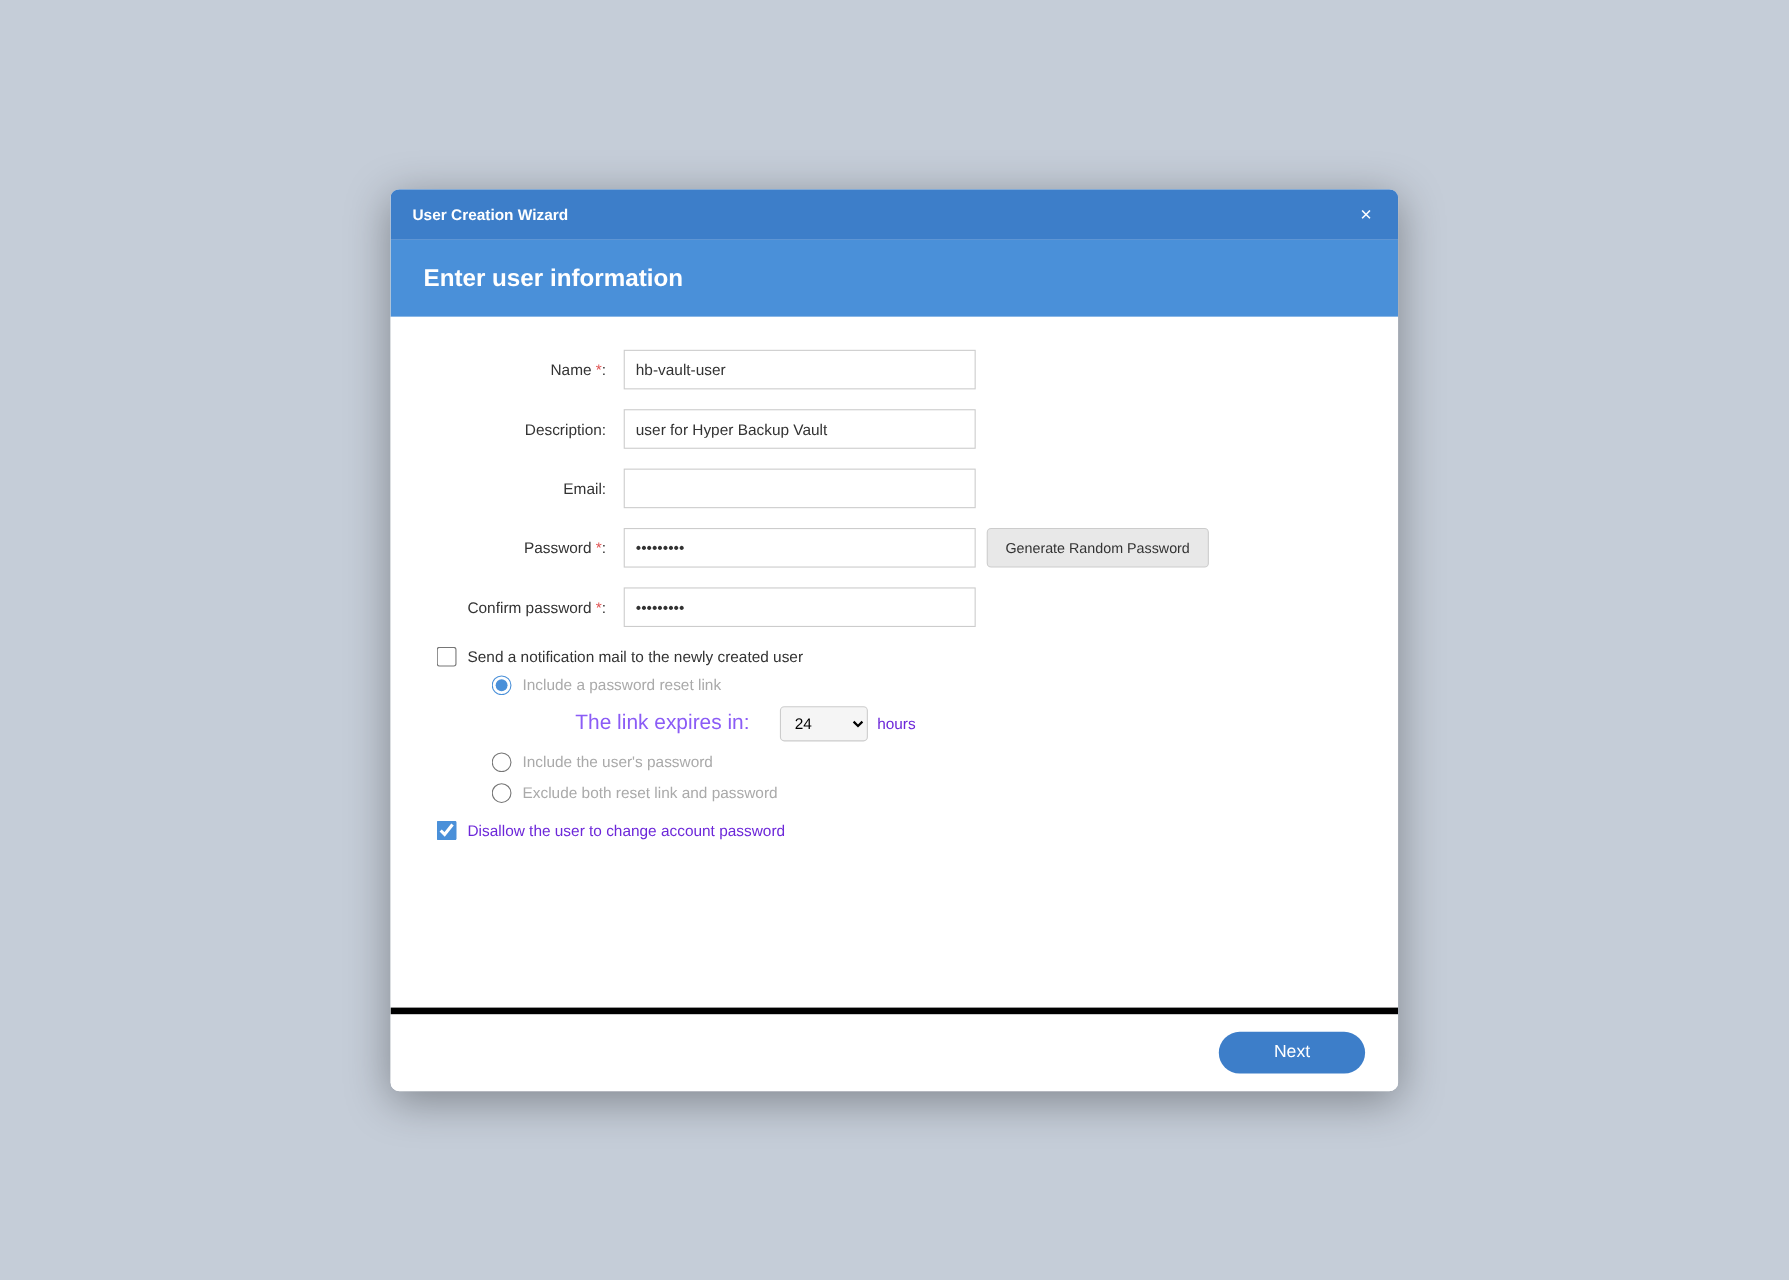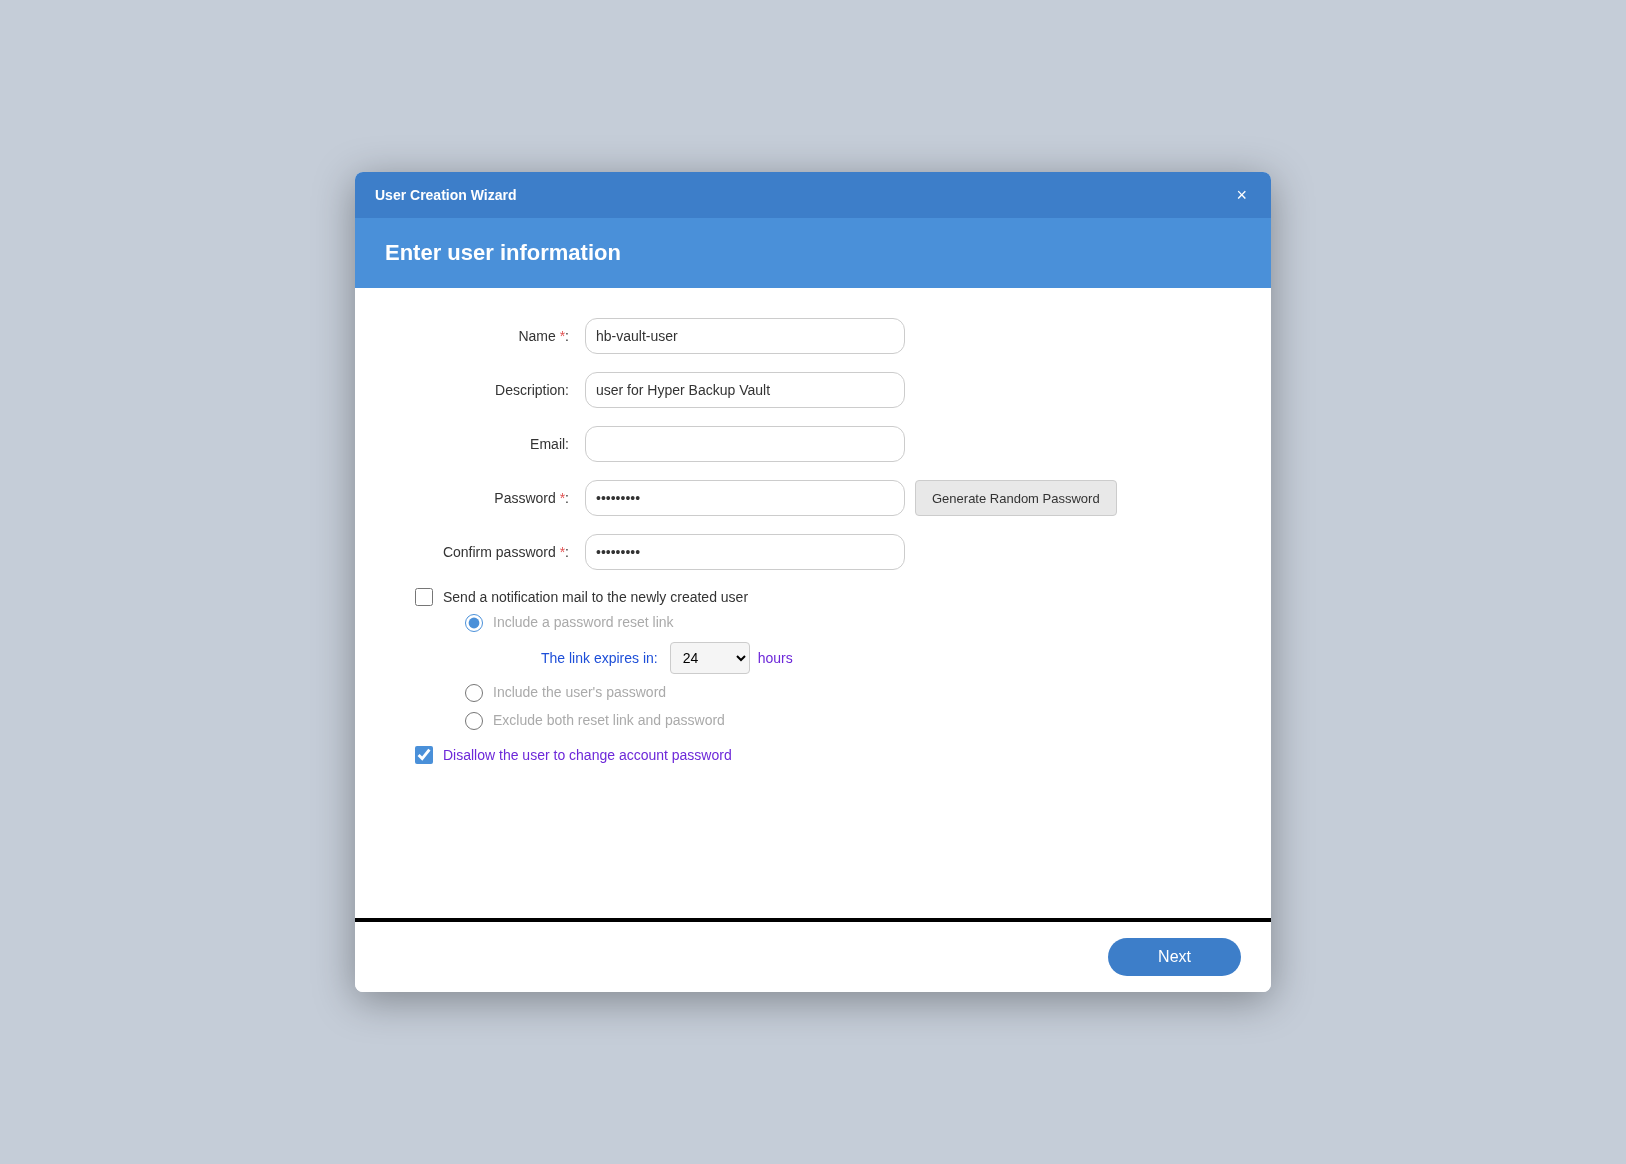--- a/index.html
+++ b/index.html
@@ -77,21 +77,21 @@
       flex-shrink: 0;
     }
 
     .dialog-header-title {
       color: #fff;
       font-size: 22px;
       font-weight: 700;
     }
 
     .dialog-body {
-      padding: 30px 30px 20px 30px;
+      padding: 30px 30px 20px 12px;
       flex: 1;
       background: #fff;
     }
 
     .form-row {
       display: flex;
       align-items: center;
       margin-bottom: 18px;
     }
 
@@ -105,21 +105,21 @@
     }
 
     .required-star {
       color: #e05252;
     }
 
     .form-input {
       width: 320px;
       height: 36px;
       border: 1px solid #ccc;
-      border-radius: 12px;
+      border-radius: 0;
       padding: 0 10px;
       font-size: 14px;
       color: #333;
       outline: none;
     }
 
     .generate-btn {
       margin-left: 10px;
       height: 36px;
       padding: 0 16px;
@@ -180,23 +180,23 @@
     }
 
     .link-expires-row {
       display: flex;
       align-items: center;
       margin-left: 76px;
       margin-bottom: 10px;
     }
 
     .link-expires-label {
-      font-size: 14px;
-      color: #1d4ed8;
-      margin-right: 12px;
+      font-size: 19px;
+      color: #8b5cf6;
+      margin-right: 28px;
     }
 
     .expires-select {
       width: 80px;
       height: 32px;
       border: 1px solid #ccc;
       border-radius: 4px;
       padding: 0 8px;
       font-size: 14px;
       color: #000000;
@@ -230,21 +230,21 @@
 
     .disallow-label {
       font-size: 14px;
       color: #6d28d9;
     }
 
     .dialog-footer {
       padding: 16px 30px;
       display: flex;
       justify-content: flex-end;
-      border-top: 4px solid #000000;
+      border-top: 6px solid #000000;
       background: #fff;
       flex-shrink: 0;
     }
 
     .next-btn {
       background: #3d7ec9;
       color: #fff;
       border: none;
       border-radius: 20px;
       padding: 10px 50px;

